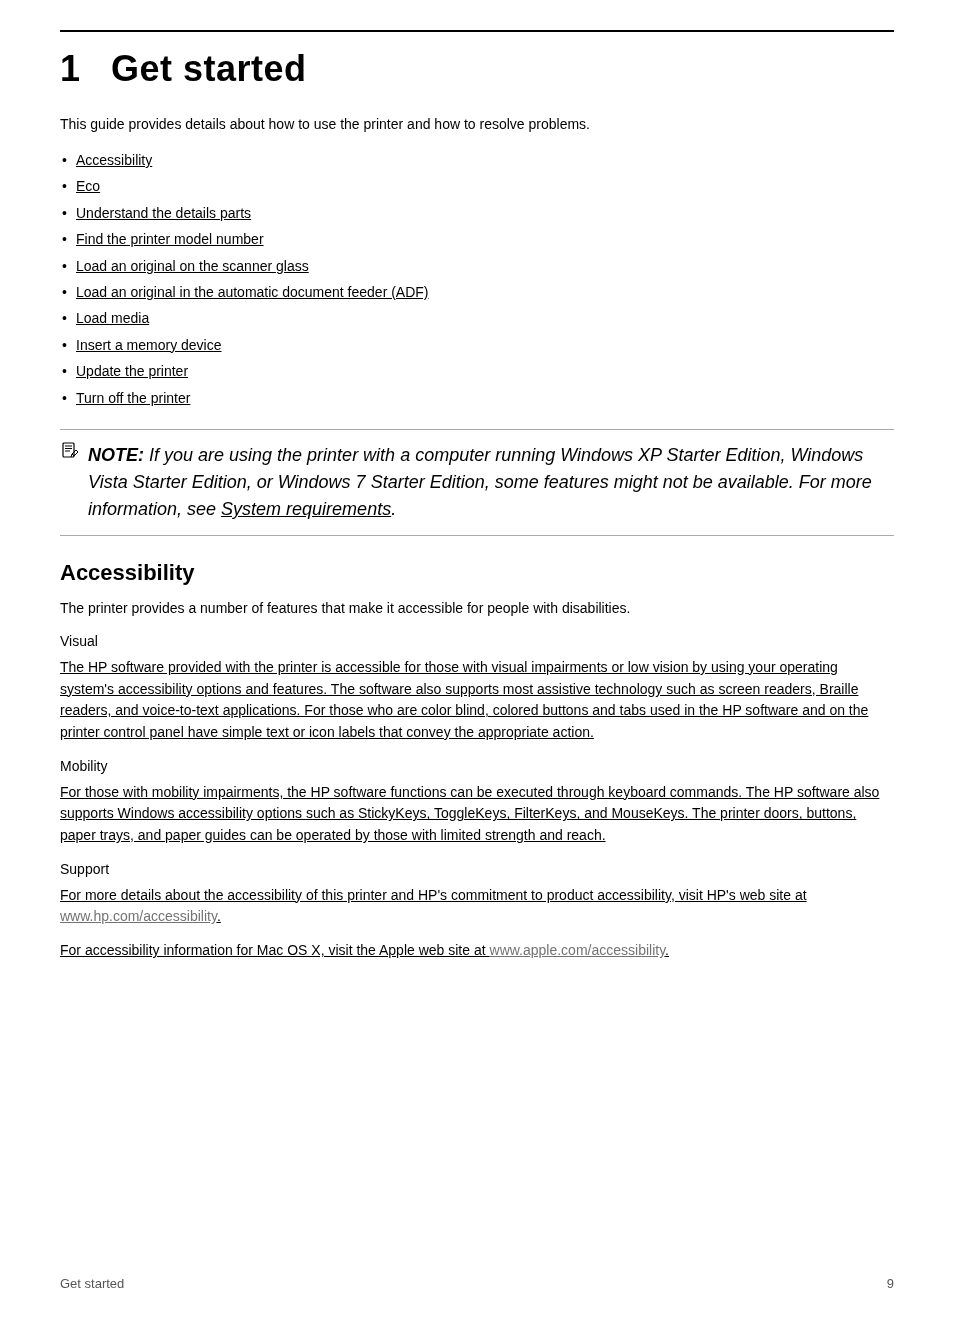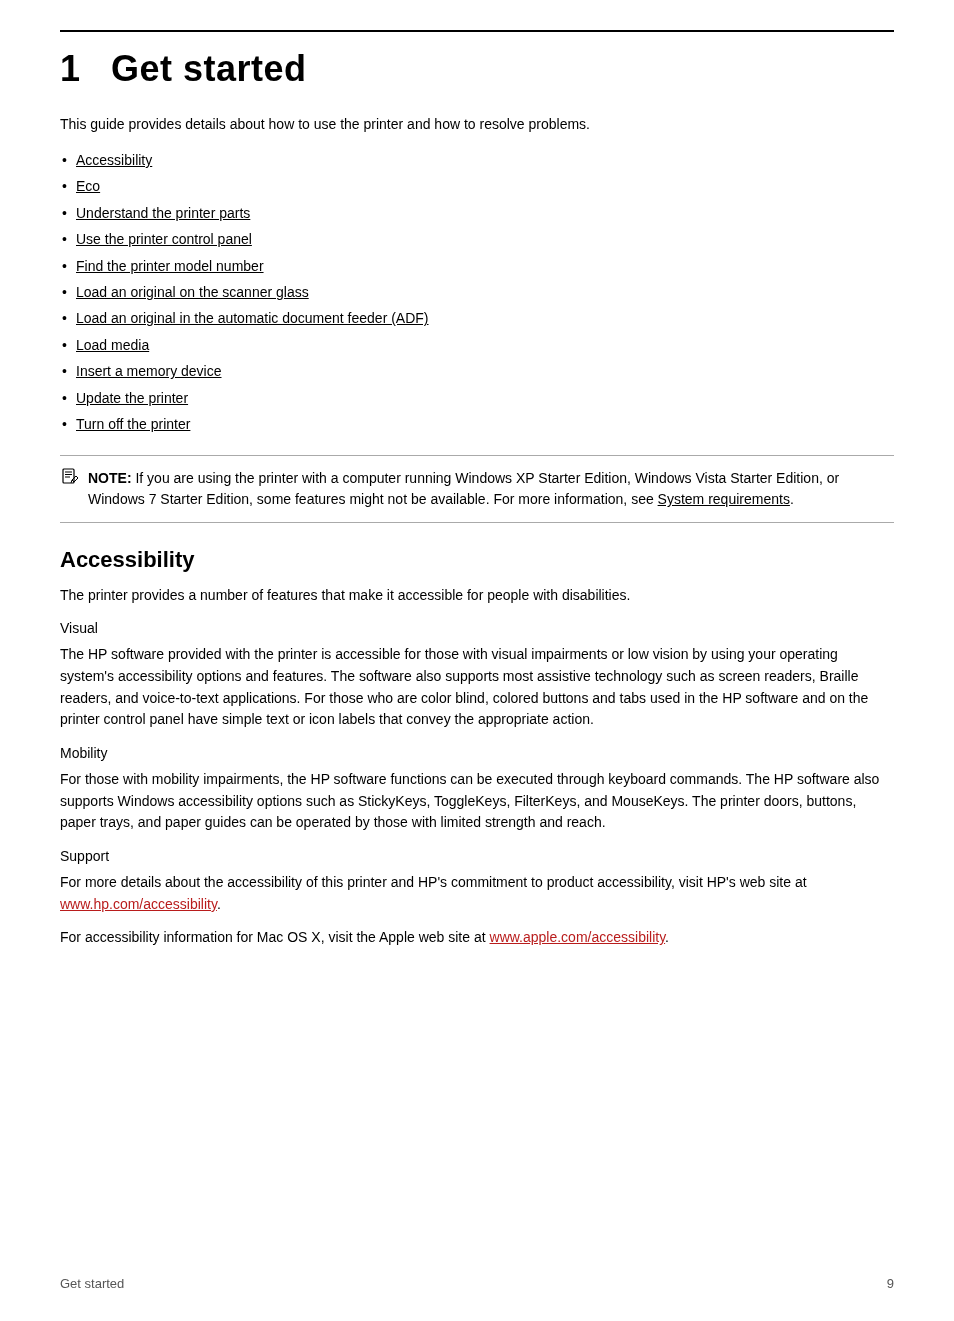--- a/index.html
+++ b/index.html
@@ -74,21 +74,22 @@
       border-bottom: 1px solid #aaa;
       padding: 12px 0;
       margin-bottom: 24px;
       display: flex;
       align-items: flex-start;
       gap: 8px;
     }
 
     .note-text {
       line-height: 1.5;
-      font-size: 14px;
+      font-size: 18px;
+      font-style: italic;
     }
 
     .note-text strong {
       font-weight: bold;
     }
 
     .note-text a {
       color: #000;
       text-decoration: underline;
     }
@@ -107,24 +108,25 @@
 
     .subsection-heading {
       font-weight: normal;
       margin-bottom: 8px;
       margin-top: 14px;
     }
 
     .body-paragraph {
       line-height: 1.55;
       margin-bottom: 12px;
+      text-decoration: underline;
     }
 
     .body-paragraph a {
-      color: #b91c1c;
+      color: #737373;
       text-decoration: underline;
     }
 
     .page-footer {
       position: absolute;
       bottom: 30px;
       left: 60px;
       right: 60px;
       display: flex;
       justify-content: space-between;
@@ -157,22 +159,21 @@
   <h1 class="chapter-title">
     <span class="chapter-number">1</span>
     <span>Get started</span>
   </h1>
 
   <p class="intro-text">This guide provides details about how to use the printer and how to resolve problems.</p>
 
   <ul class="toc-list">
     <li><a href="#accessibility">Accessibility</a></li>
     <li><a href="#eco">Eco</a></li>
-    <li><a href="#printer-parts">Understand the printer parts</a></li>
-    <li><a href="#control-panel">Use the printer control panel</a></li>
+    <li><a href="#printer-parts">Understand the details parts</a></li>
     <li><a href="#model-number">Find the printer model number</a></li>
     <li><a href="#scanner-glass">Load an original on the scanner glass</a></li>
     <li><a href="#adf">Load an original in the automatic document feeder (ADF)</a></li>
     <li><a href="#load-media">Load media</a></li>
     <li><a href="#memory-device">Insert a memory device</a></li>
     <li><a href="#update">Update the printer</a></li>
     <li><a href="#turn-off">Turn off the printer</a></li>
   </ul>
 
   <div class="note-box">

